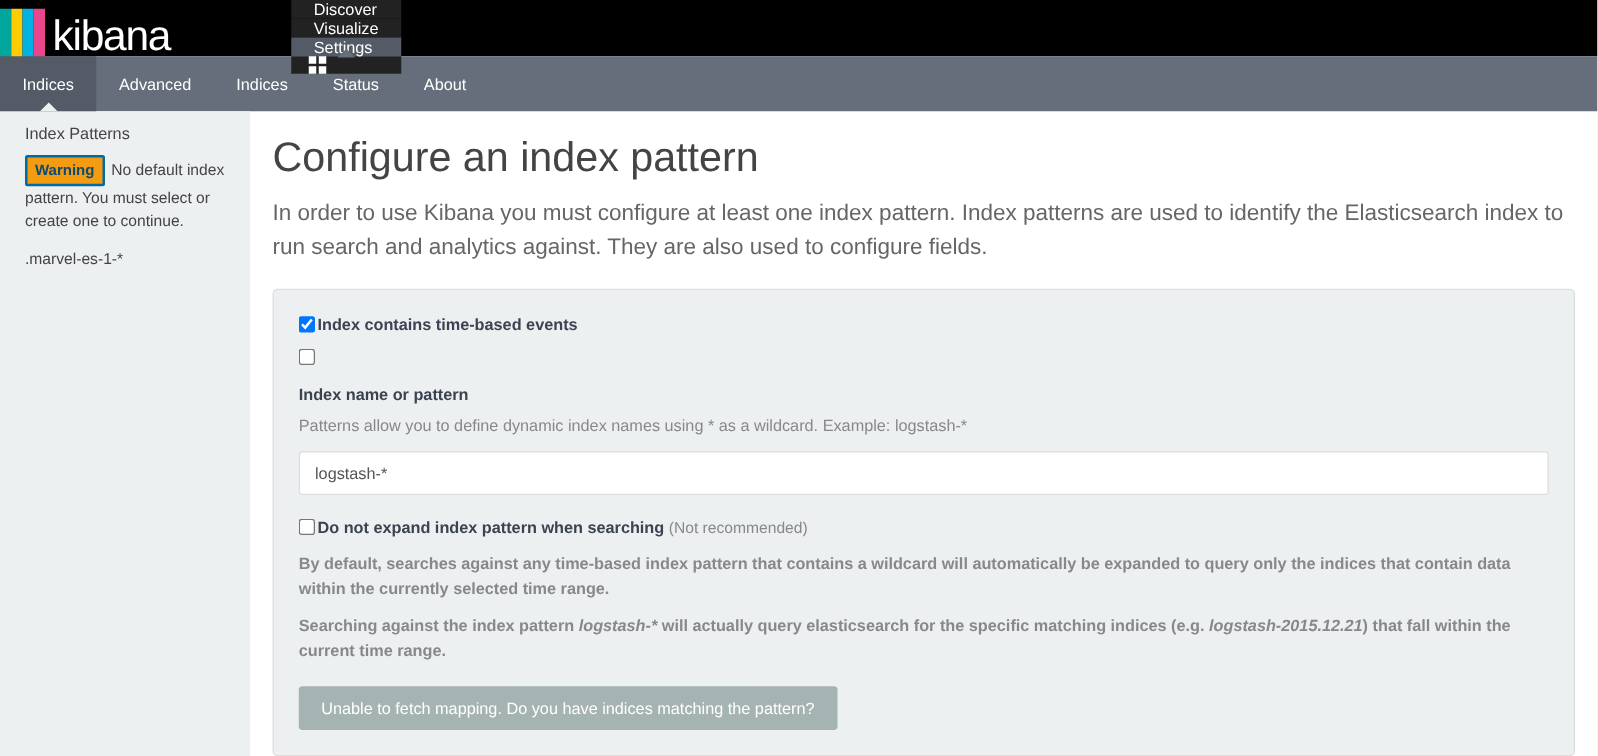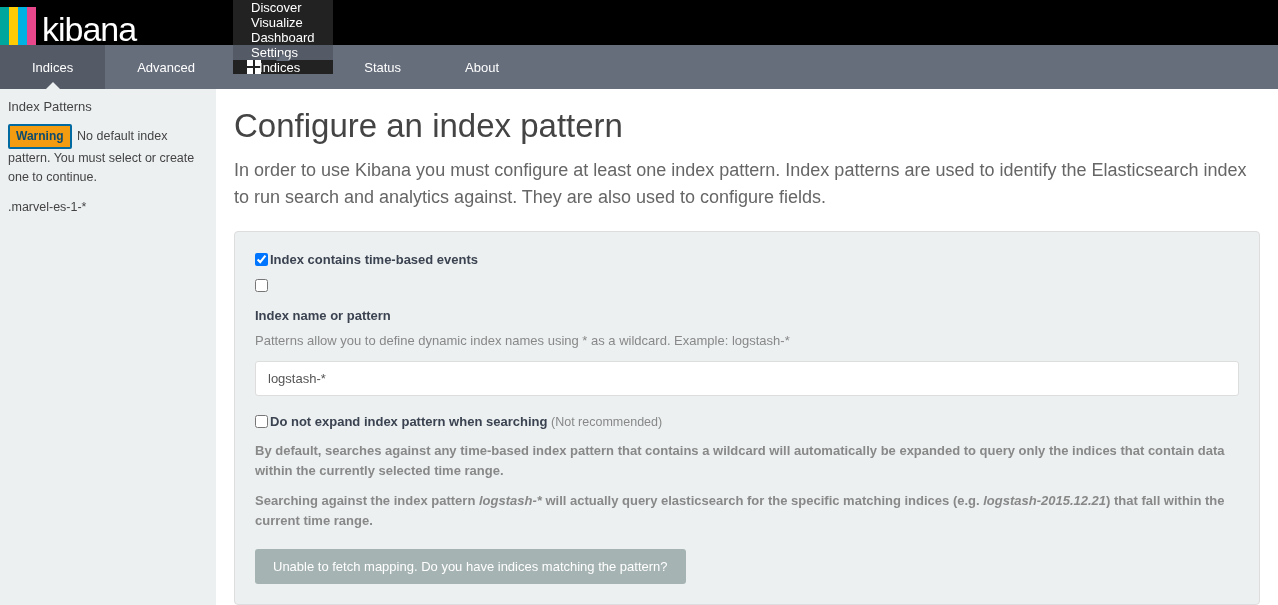--- a/index.html
+++ b/index.html
@@ -12,26 +12,26 @@
 .logo-text { color: #fff; font-size: 34px; font-weight: 400; letter-spacing: -1px; margin-left: 6px; }
 .topnav { display: flex; flex-direction: column; }
 .topnav-item { color: #fff; font-size: 13px; padding: 0 18px; display: flex; align-items: center; cursor: pointer; background: #222; position: relative; }
 .topnav-item.active { background: #545a66; }
 .topnav-item.active::after { content: ''; position: absolute; bottom: -1px; left: 50%; transform: translateX(-50%); width: 0; height: 0; border-left: 7px solid transparent; border-right: 7px solid transparent; border-bottom: 7px solid #666d7b; z-index: 10; }
 .topnav-icon { color: #fff; padding: 0 14px; display: flex; align-items: center; cursor: pointer; background: #222; }
 .grid-icon { width: 14px; height: 14px; position: relative; display: grid; grid-template-columns: 1fr 1fr; grid-template-rows: 1fr 1fr; gap: 2px; }
 .grid-icon span { background: #fff; display: block; }
 
 .subnav { height: 44px; background: #666d7b; display: flex; align-items: stretch; padding-left: 0; }
-.subnav-item { color: #fff; font-size: 13px; padding: 0 32px; display: flex; align-items: center; cursor: pointer; position: relative; }
+.subnav-item { color: #fff; font-size: 13px; padding: 0 18px; display: flex; align-items: center; cursor: pointer; position: relative; }
 .subnav-item.active { background: #545a66; }
 .subnav-item.active::after { content: ''; position: absolute; bottom: 0; left: 50%; transform: translateX(-50%); width: 0; height: 0; border-left: 7px solid transparent; border-right: 7px solid transparent; border-bottom: 7px solid #ecf0f1; }
 
 .body-wrap { display: flex; }
-.sidebar { width: 216px; background: #ecf0f1; padding: 10px 8px; font-size: 13px; color: #444; }
+.sidebar { width: 200px; background: #ecf0f1; padding: 10px 20px; font-size: 13px; color: #444; }
 .sidebar-title { font-size: 13px; color: #444; margin-bottom: 10px; }
 .sidebar-warn-wrap { font-size: 12.5px; line-height: 1.45; color: #444; margin-bottom: 8px; }
 .badge-warning { background: #f39c12; color: #0c4a6e; font-size: 12px; font-weight: bold; padding: 2px 6px; border-radius: 2px; border: 2px solid #0369a1; display: inline-block; margin-right: 2px; text-align: center; }
 .sidebar-pattern { font-size: 12.5px; color: #444; padding-top: 6px; cursor: pointer; }
 
 .main { flex: 1; padding: 18px 18px 0 18px; }
 .main h1 { font-size: 33px; font-weight: 400; color: #444; margin-bottom: 12px; }
 .main-intro { font-size: 18px; color: #666; line-height: 1.5; margin-bottom: 20px; }
 
 .panel { background: #ecf0f1; border: 1px solid #ddd; border-radius: 4px; padding: 20px; color: #444; }
@@ -56,21 +56,20 @@
       <span style="background:#00a69b"></span>
       <span style="background:#ffcb05"></span>
       <span style="background:#00b3e3"></span>
       <span style="background:#e8478b"></span>
     </div>
     <span class="logo-text">kibana</span>
   </div>
   <div class="topnav">
     <div class="topnav-item">Discover</div>
     <div class="topnav-item">Visualize</div>
-    <div class="topnav-item">Dashboard</div>
     <div class="topnav-item active">Settings</div>
     <div class="topnav-icon">
       <div class="grid-icon">
           <span></span>
           <span></span>
           <span></span>
           <span></span>
         </div>
     </div>
   </div>

